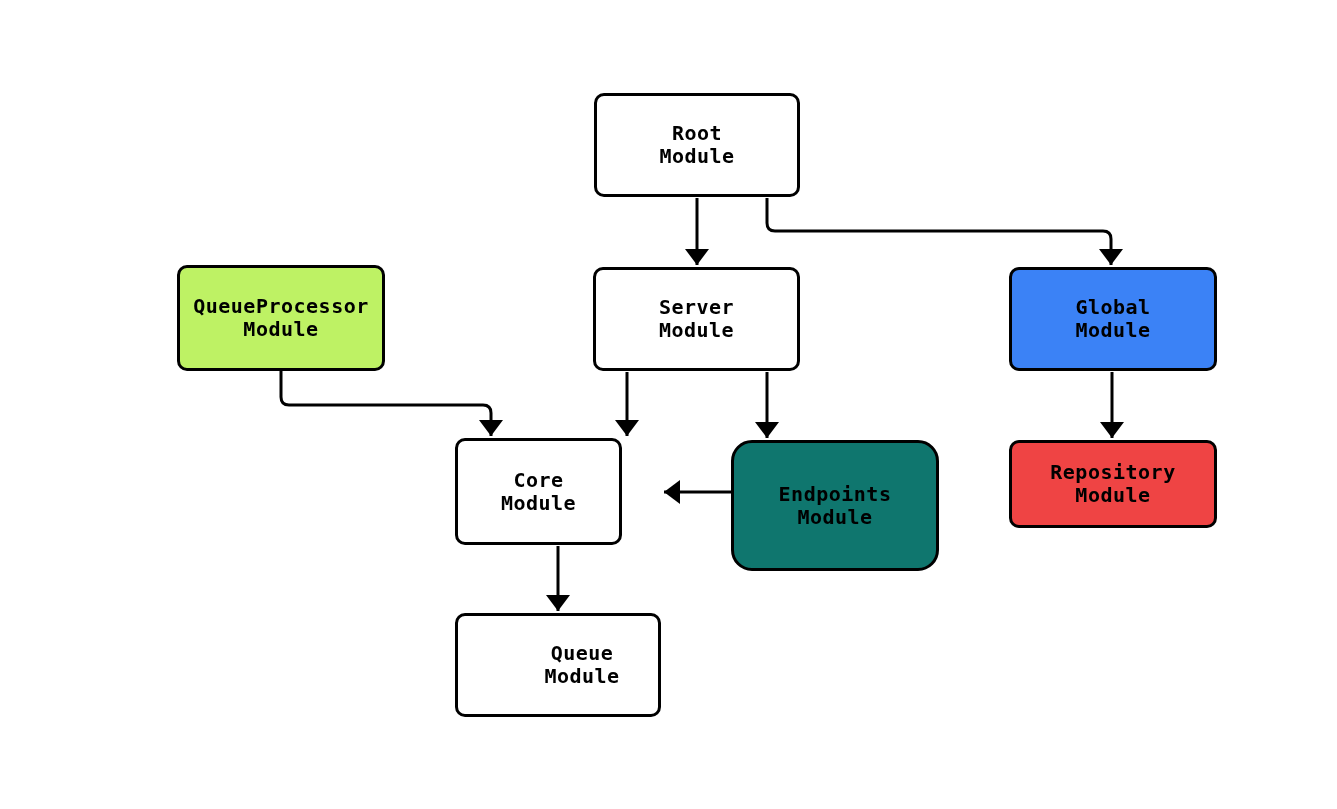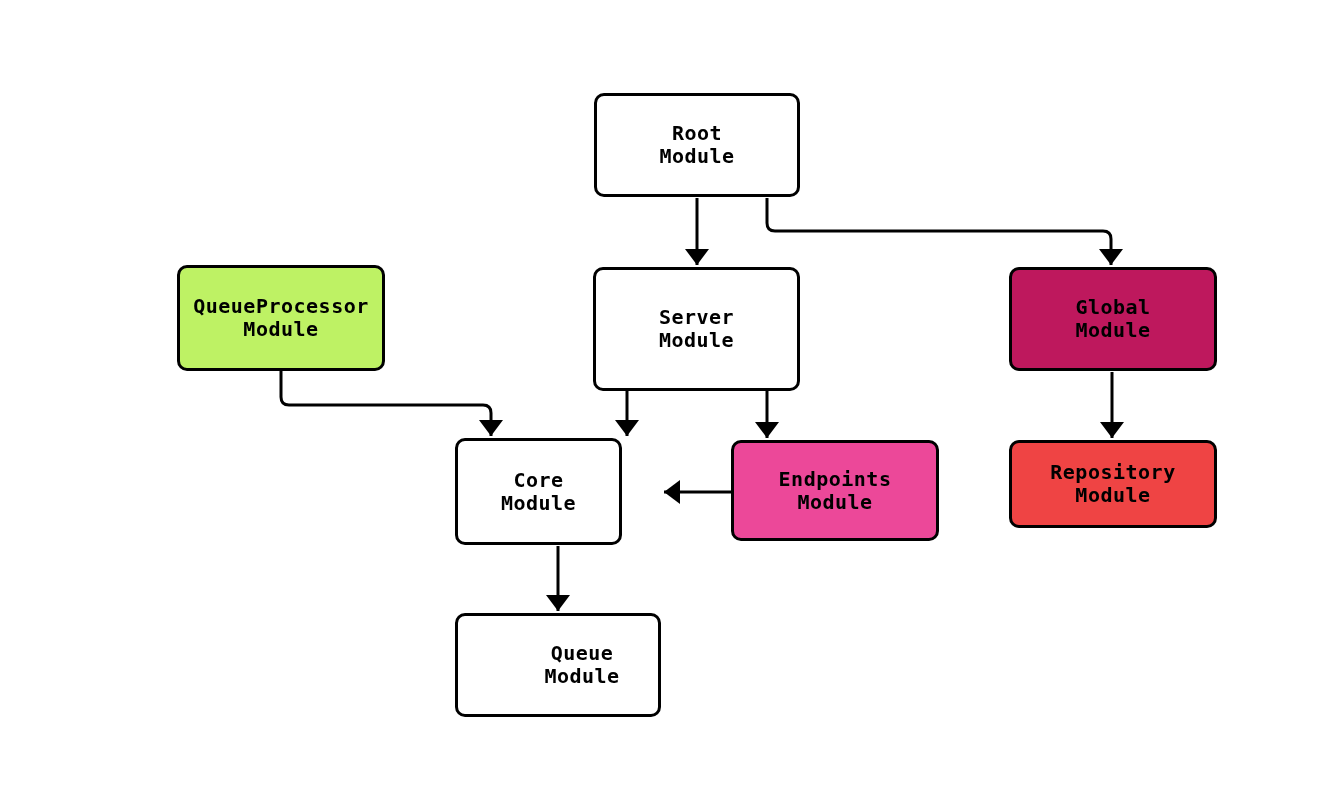--- a/index.html
+++ b/index.html
@@ -63,33 +63,33 @@
       <path d="M 514 546 L 514 611" fill="none" stroke="#000000" stroke-width="3" marker-end="url(#arrowhead)"></path>
     </svg>
 <div class="node" style="left: 550px; top: 93px; width: 206px; height: 104px; background: rgb(255, 255, 255); border-color: rgb(0, 0, 0);">
     <span class="node-label">Root
 Module</span>
   </div>
     <div class="node" style="left: 133px; top: 265px; width: 208px; height: 106px; background: #bef264; border-color: rgb(0, 0, 0);">
     <span class="node-label">QueueProcessor
 Module</span>
   </div>
-    <div class="node" style="left: 549px; top: 267px; width: 207px; height: 124px; background: rgb(255, 255, 255); border-color: rgb(0, 0, 0);">
+    <div class="node" style="left: 549px; top: 267px; width: 207px; height: 104px; background: rgb(255, 255, 255); border-color: rgb(0, 0, 0);">
     <span class="node-label">Server
 Module</span>
   </div>
-    <div class="node" style="left: 965px; top: 267px; width: 208px; height: 104px; background: #be185d; border-color: rgb(0, 0, 0);">
+    <div class="node" style="left: 965px; top: 267px; width: 208px; height: 104px; background: #3b82f6; border-color: rgb(0, 0, 0);">
     <span class="node-label">Global
 Module</span>
   </div>
     <div class="node" style="left: 411px; top: 438px; width: 167px; height: 107px; background: rgb(255, 255, 255); border-color: rgb(0, 0, 0);">
     <span class="node-label">Core
 Module</span>
   </div>
-    <div class="node" style="left: 687px; top: 440px; width: 208px; height: 101px; background: #ec4899; border-color: rgb(0, 0, 0);">
+    <div class="node" style="left: 687px; top: 440px; width: 208px; height: 131px; background: #0f766e; border-color: rgb(0, 0, 0); border-radius: 21px;">
     <span class="node-label">Endpoints
 Module</span>
   </div>
     <div class="node" style="left: 965px; top: 440px; width: 208px; height: 88px; background: #ef4444; border-color: rgb(0, 0, 0); justify-content: center;">
     <span class="node-label">Repository
 Module</span>
   </div>
     <div class="node" style="left: 411px; top: 613px; width: 206px; height: 104px; background: rgb(255, 255, 255); border-color: rgb(0, 0, 0); padding-left: 48px;">
     <span class="node-label">Queue
 Module</span>

